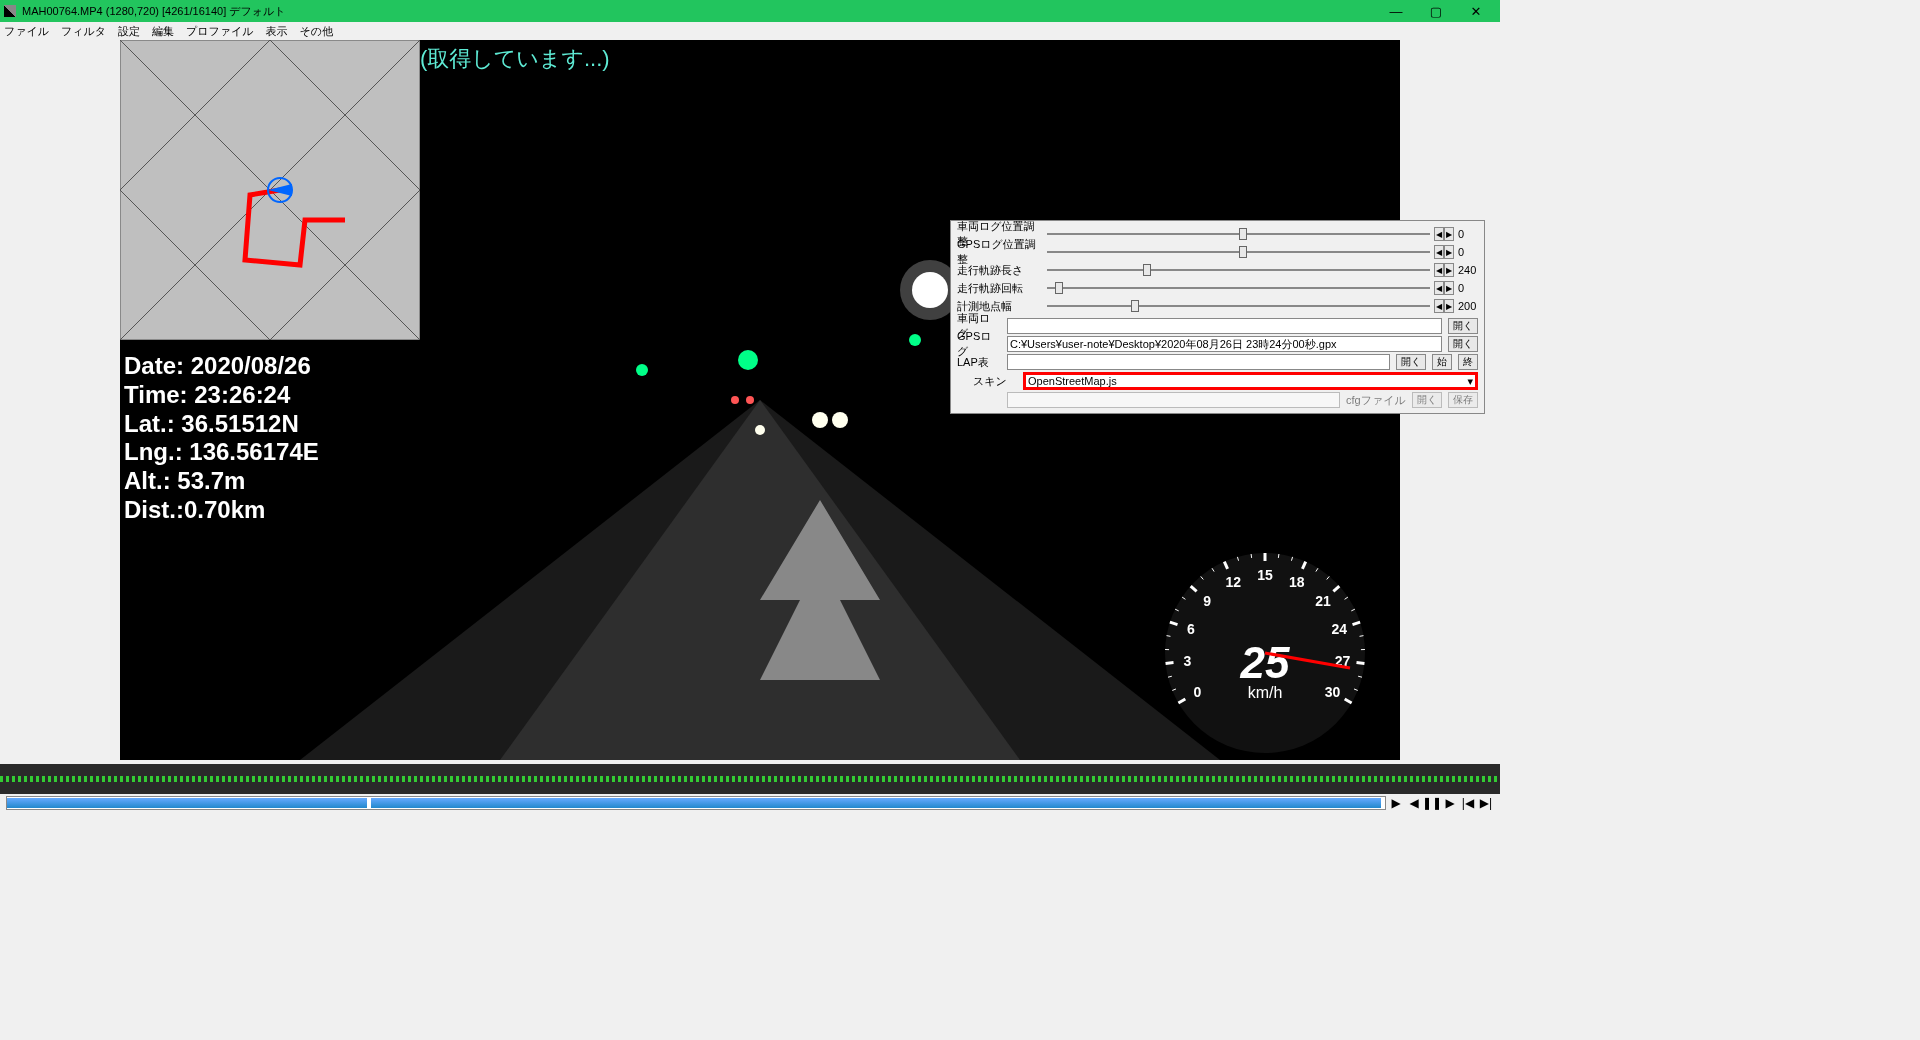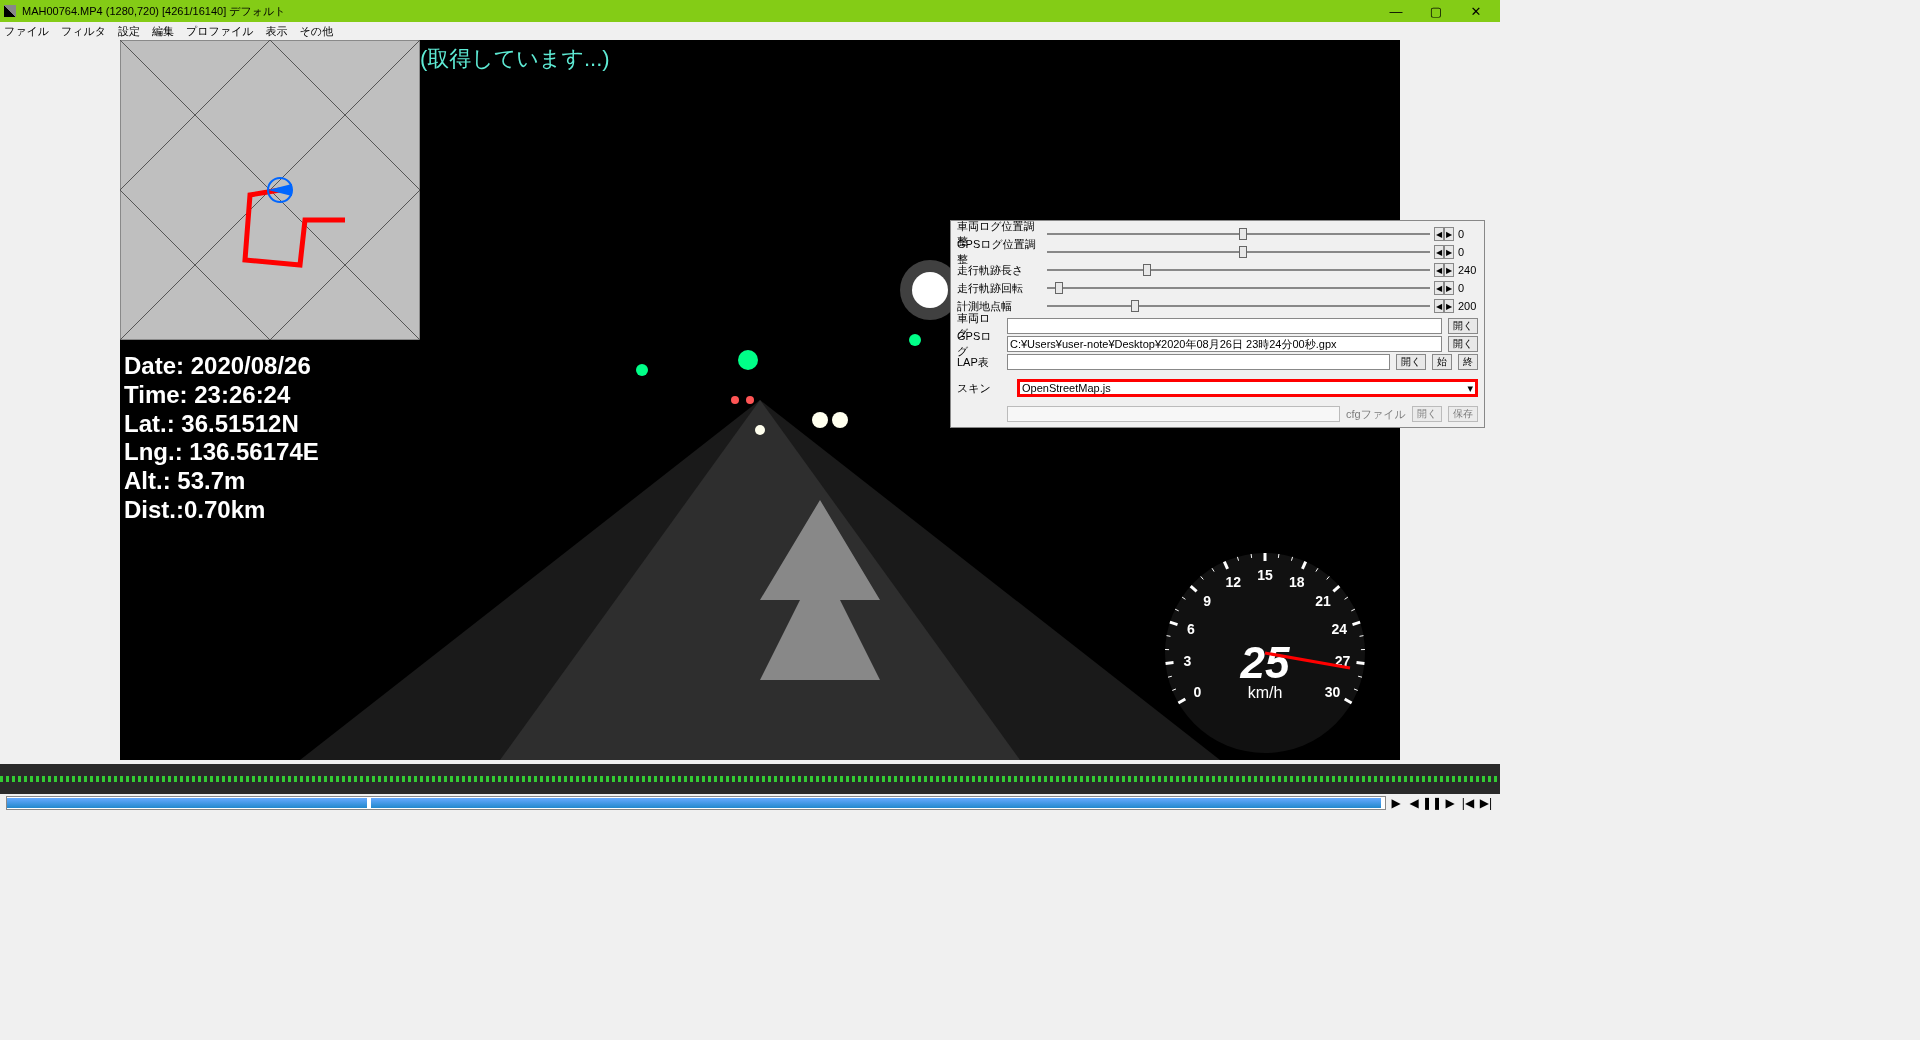--- a/index.html
+++ b/index.html
@@ -1,17 +1,17 @@
 <!DOCTYPE html>
 <html><head>
 <meta charset="utf-8">
 <style>
 * { margin: 0; padding: 0; box-sizing: border-box; font-family: "MS UI Gothic", "Meiryo", sans-serif; }
 body { background: #f0f0f0; width: 1500px; height: 812px; overflow: hidden; position: relative; }
-.titlebar { height: 22px; background: #84cc16; display: flex; align-items: center; padding: 0 4px; font-size: 11px; }
+.titlebar { height: 22px; background: #22c55e; display: flex; align-items: center; padding: 0 4px; font-size: 11px; }
 .titlebar .app-icon { width: 12px; height: 12px; background: linear-gradient(45deg,#000 50%,#888 50%); margin-right: 6px; }
 .titlebar .wincontrols { margin-left: auto; display: flex; }
 .titlebar .wincontrols div { width: 40px; height: 22px; display: flex; align-items: center; justify-content: center; font-size: 13px; }
 .menubar { height: 18px; background: #f0f0f0; display: flex; align-items: center; padding: 0 4px; font-size: 11px; gap: 12px; }
 .menubar span { cursor: default; }
 .video-area { position: absolute; left: 120px; top: 40px; width: 1280px; height: 720px; background: #000; }
 .minimap { position: absolute; left: 0; top: 0; width: 300px; height: 300px; background: #c0c0c0; }
 .minimap svg { width: 100%; height: 100%; }
 .loading-txt { position: absolute; left: 300px; top: 4px; color: #5eead4; font-size: 22px; font-weight: 400; }
 .telemetry { position: absolute; left: 4px; top: 312px; color: #fff; font-family: "Courier New", monospace; font-size: 24px; font-weight: bold; line-height: 1.2; }
@@ -30,21 +30,21 @@
 .slider-row .val { width: 24px; text-align:left; padding-left:4px;}
 .check-row { display:flex; align-items:center; height:18px; gap:4px; }
 .check-row input { width:12px; height:12px; }
 .file-row { display:flex; align-items:center; height:18px; gap:6px; }
 .file-row .flbl { width: 44px; }
 .file-row input.txt { flex:1; height:16px; border:1px solid #888; font-size:11px; padding:0 2px; background:#fff; }
 .file-row .btn { width:30px; height:16px; border:1px solid #888; background:#e8e8e8; display:flex; align-items:center; justify-content:center; font-size:10px; }
 .lower-grid { display:flex; gap:6px; }
 .lower-left { width: 100px; }
 .lower-right { flex:1; }
-.skin-row { display:flex; align-items:center; height:34px; gap:16px; }
+.skin-row { display:flex; align-items:center; height:20px; gap:6px;margin-left:16px; }
 .skin-row .skin-select { flex:1; height:18px; border:3px solid red; background:#fff; font-size:11px; padding:0 2px; display:flex; align-items:center; justify-content:space-between;}
 .timeline { position:absolute; left:0; bottom:18px; width:100%; height:30px; background:#2a2a2a; }
 .timeline .wave { position:absolute; left:0; top:12px; width:100%; height:6px; background: repeating-linear-gradient(90deg,#3c3 0 3px,#2a2a2a 3px 6px); }
 .progressbar { position:absolute; left:6px; bottom:2px; height:14px; background:#fff; border:1px solid #888; display:flex; align-items:center; }
 .progressbar .pbar1 { height:10px; background:linear-gradient(#6af,#28c); }
 .progressbar .gap { width:4px; }
 .progressbar .pbar2 { height:10px; background:linear-gradient(#6af,#28c); }
 .controls-br { position:absolute; right:6px; bottom:0; height:18px; display:flex; gap:2px; align-items:center; }
 .controls-br div { width:16px; height:16px; display:flex; align-items:center; justify-content:center; font-size:12px; }
 .pin-box { width:10px;height:10px;border:1px solid #666; }

